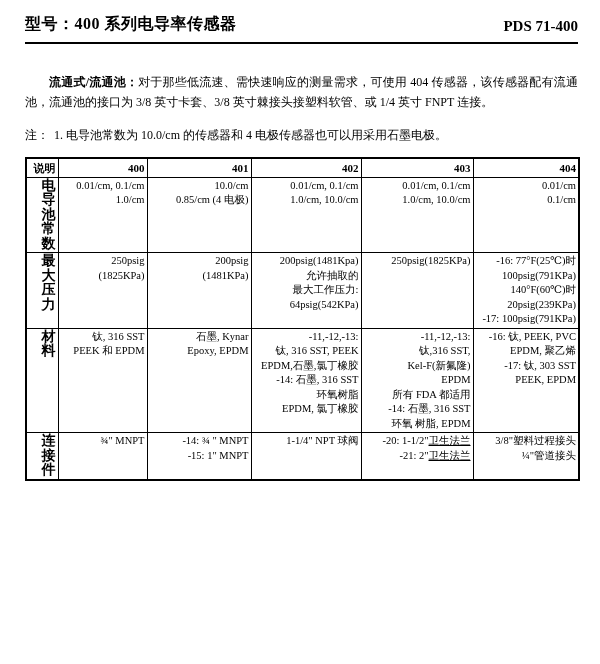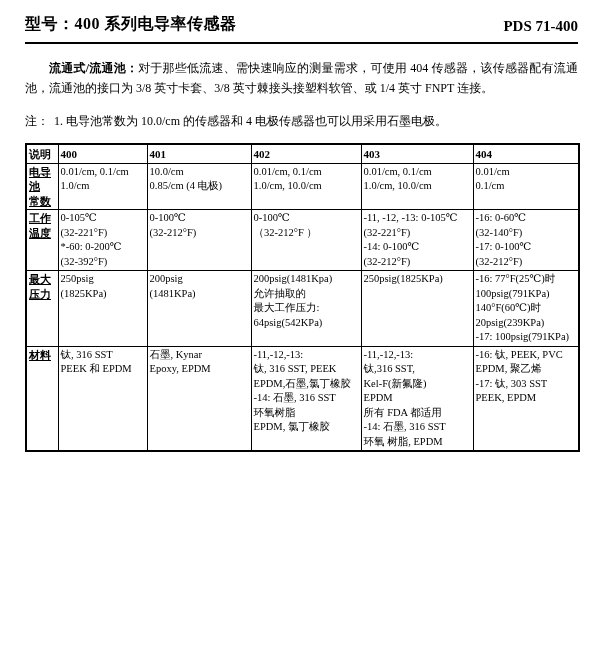--- a/index.html
+++ b/index.html
@@ -8,40 +8,40 @@
     padding:14px 22px 8px 25px;background:#ffffff;color:#000;
     font-family:"Liberation Serif","DejaVu Serif",serif;
     overflow:hidden;position:relative;
   }
   .doc-header{
     display:flex;justify-content:space-between;align-items:flex-end;
     border-bottom:2px solid #000;padding-bottom:7px;
   }
   .doc-title{font-size:16px;font-weight:bold;letter-spacing:.5px;}
   .doc-number{font-size:15px;font-weight:bold;margin-left:44px;}
-  .intro{margin-top:14px;font-size:12px;line-height:20px;text-indent:24px;text-align:justify;}
+  .intro{margin-top:28px;font-size:12px;line-height:20px;text-indent:24px;text-align:justify;}
   .intro-label{font-weight:bold;}
   .notes{display:flex;margin-top:15px;font-size:12px;line-height:17.5px;}
   .notes-label{width:29px;flex:none;}
   .note-item{white-space:pre-line;font-family:Liberation Serif, serif;}
   .section-title-wrap{text-align:center;margin-top:15px;}
   .section-title{
     display:inline-block;background:#aeaeae;color:#000;
     font-weight:bold;font-style:italic;font-size:13px;padding:0 3px;line-height:16px;
   }
   table.spec{
     margin-top:12px;border-collapse:collapse;width:553px;table-layout:fixed;
     font-size:10.5px;border:2px solid #000;
   }
   table.spec th, table.spec td{
-    border:1px solid #000;padding:1px 2px;text-align:left;vertical-align:top;
+    border:1px solid #000;padding:1px 2px;text-align:right;vertical-align:top;
     line-height:14.5px;white-space:pre-line;overflow:hidden;
   }
   table.spec th{font-weight:bold;font-size:11px;line-height:16px;}
-  td.rowlabel{font-weight:bold;font-size:11px;text-decoration:underline;}
+  td.rowlabel{font-weight:bold;font-size:14px;}
   .u{text-decoration:underline;}
 </style>
 </head>
 <body>
 
 <div class="page">
 
   <div class="doc-header">
     <div class="doc-title">型号：400 系列电导率传感器</div>
     <div class="doc-number">PDS 71-400</div>
@@ -83,40 +83,20 @@
       <td>10.0/cm
 0.85/cm (4 电极)</td>
       <td>0.01/cm, 0.1/cm
 1.0/cm, 10.0/cm</td>
       <td>0.01/cm, 0.1/cm
 1.0/cm, 10.0/cm</td>
       <td>0.01/cm
 0.1/cm</td>
     </tr>
     <tr>
-      <td class="rowlabel">工作
-温度</td>
-      <td>0-105℃
-(32-221°F)
-*-60: 0-200℃
-(32-392°F)</td>
-      <td>0-100℃
-(32-212°F)</td>
-      <td>0-100℃
-（32-212°F ）</td>
-      <td>-11, -12, -13: 0-105℃
-(32-221°F)
--14: 0-100℃
-(32-212°F)</td>
-      <td>-16: 0-60℃
-(32-140°F)
--17: 0-100℃
-(32-212°F)</td>
-    </tr>
-    <tr>
       <td class="rowlabel">最大
 压力</td>
       <td>250psig
 (1825KPa)</td>
       <td>200psig
 (1481KPa)</td>
       <td>200psig(1481Kpa)
 允许抽取的
 最大工作压力:
 64psig(542KPa)</td>
@@ -144,16 +124,26 @@
 Kel-F(新氟隆)
 EPDM
 所有 FDA 都适用
 -14: 石墨, 316 SST
 环氧 树脂, EPDM</td>
       <td>-16: 钛, PEEK, PVC
 EPDM, 聚乙烯
 -17: 钛, 303 SST
 PEEK, EPDM</td>
     </tr>
+    <tr>
+      <td class="rowlabel">连接件</td>
+      <td>¾" MNPT</td>
+      <td>-14: ¾ " MNPT
+-15: 1" MNPT</td>
+      <td>1-1/4" NPT 球阀</td>
+      <td><span>-20: 1-1/2"</span><span class="u">卫生法兰</span><br><span>-21: 2"</span><span class="u">卫生法兰</span></td>
+      <td>3/8"塑料过程接头
+¼"管道接头</td>
+    </tr>
   </tbody>
     </table>
 
 </div>
 
 </body></html>

